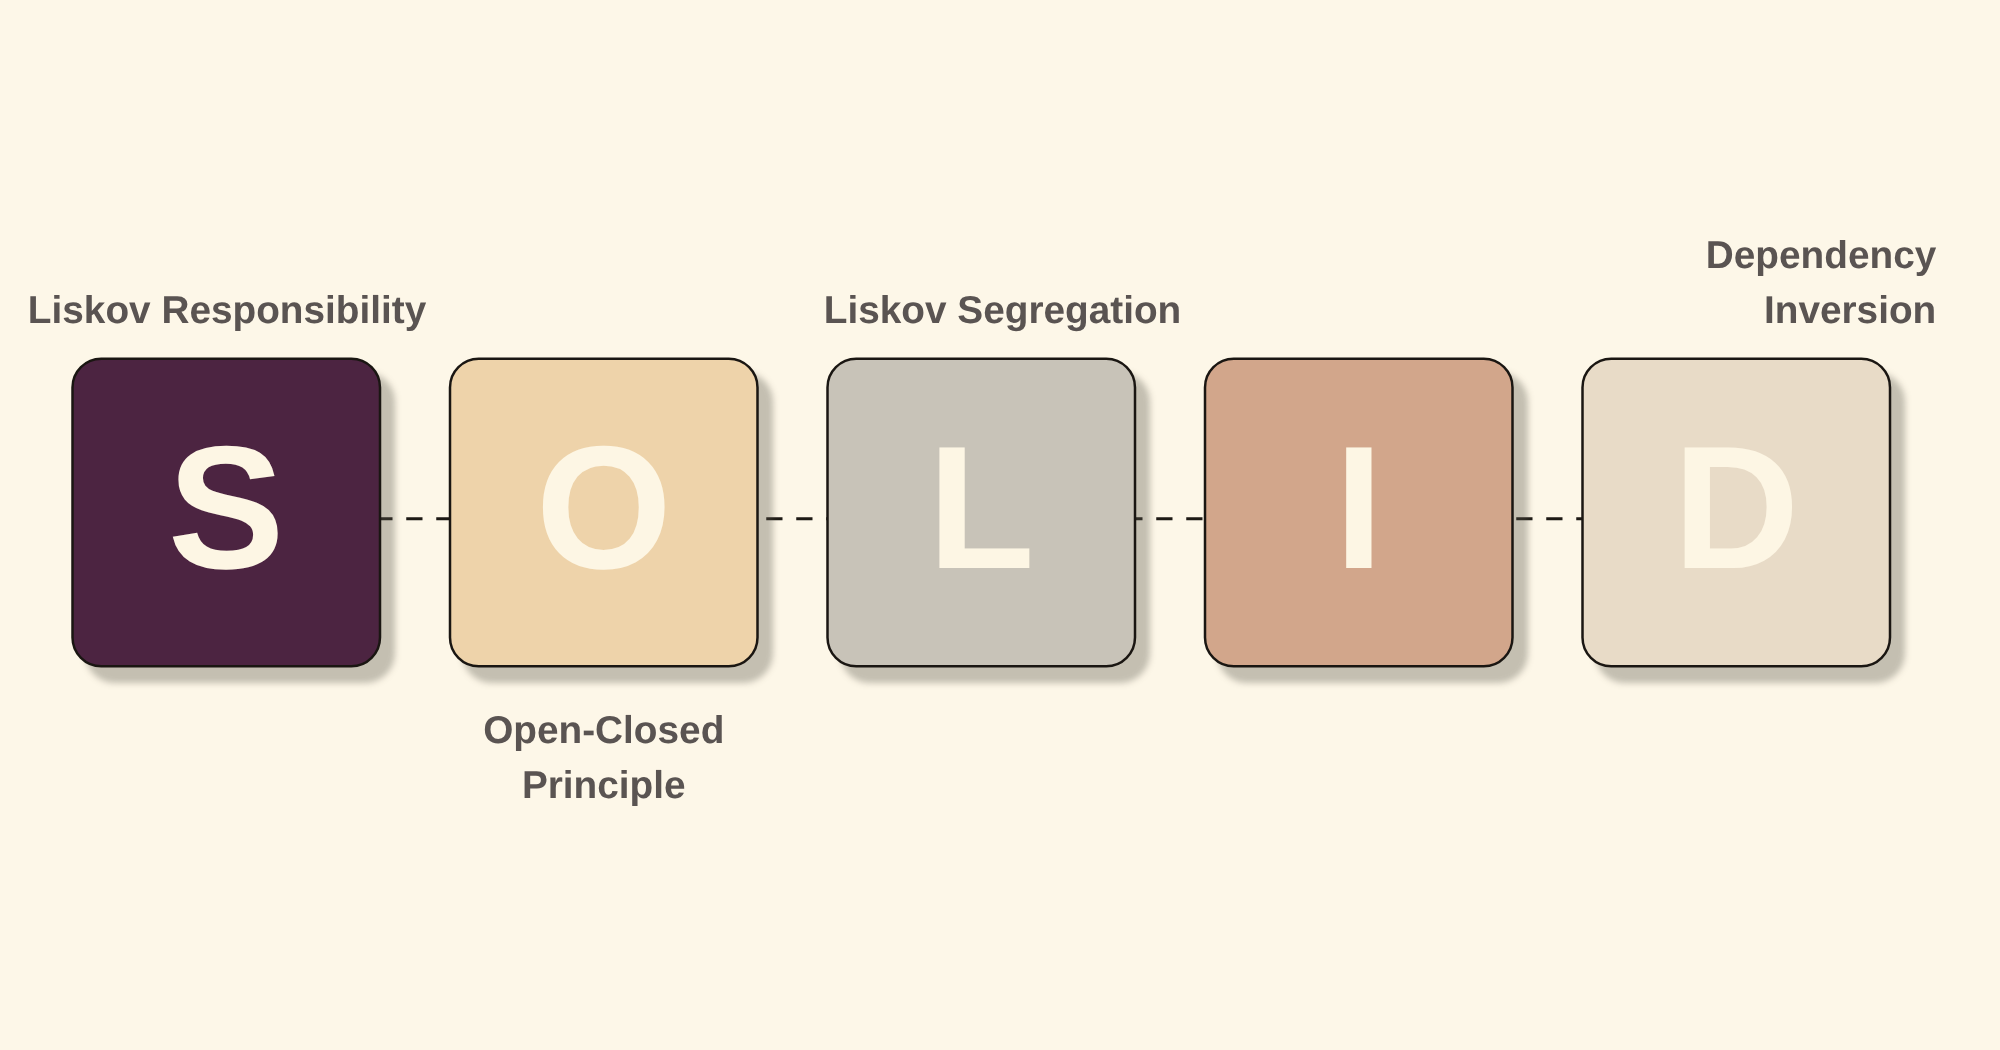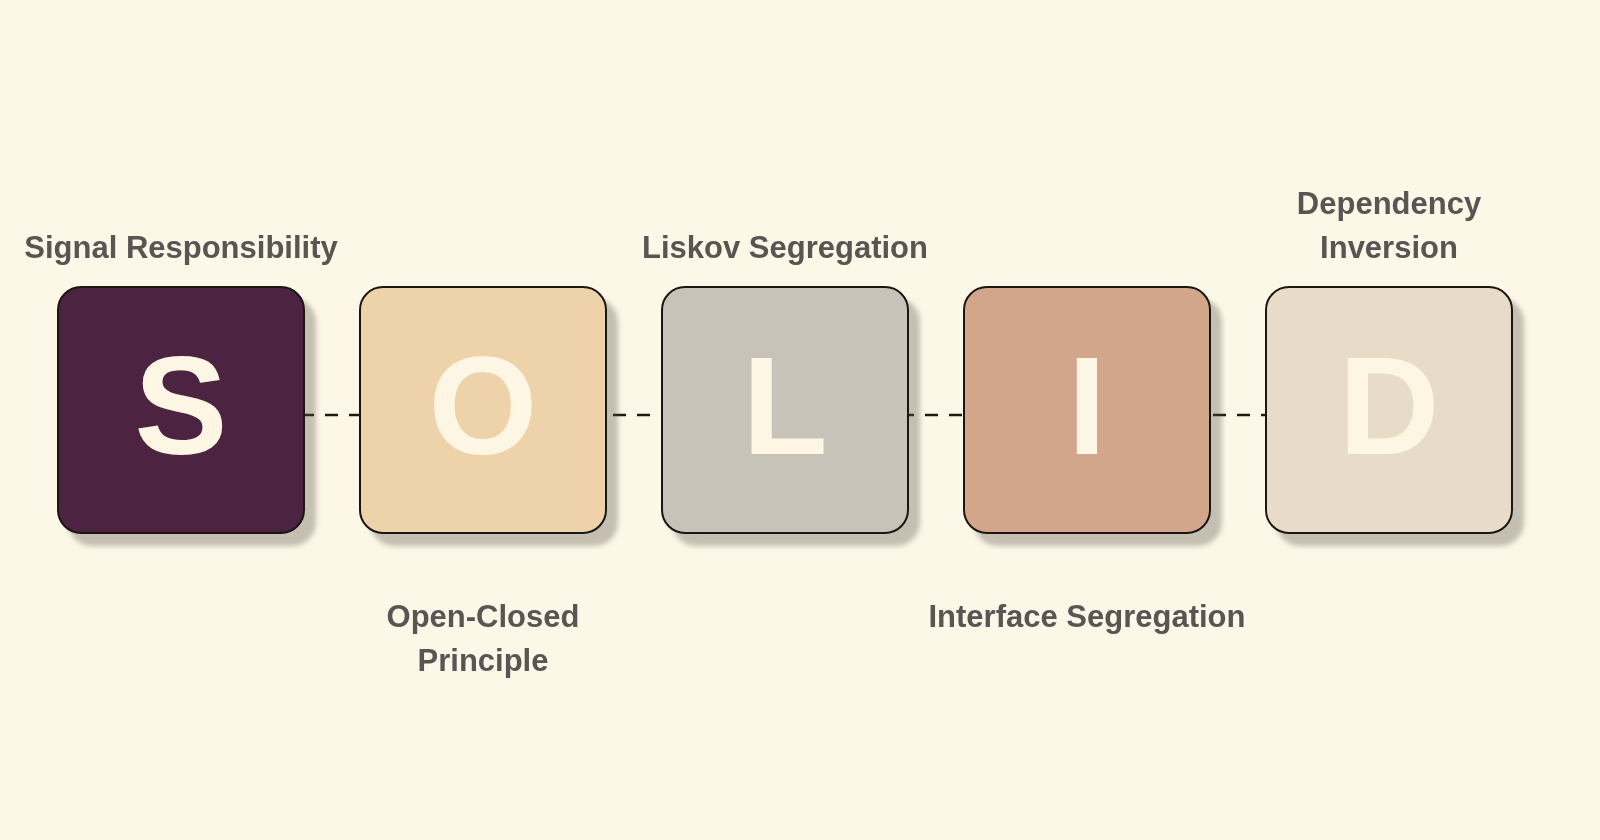--- a/index.html
+++ b/index.html
@@ -61,39 +61,39 @@
     transform: translateX(-50%);
     width: 320px;
     text-align: center;
     font-size: 31px;
     font-weight: bold;
     line-height: 44px;
     color: #5a5452;
   }
   .label.above {
     bottom: calc(100% + 16px);
+    text-align: right;
   }
   .label.below {
     top: calc(100% + 28px);
-    margin-top: 33px;
   }
 </style>
 </head>
 <body style="background: rgb(253, 247, 232);">
 
 <div class="canvas">
 
   <svg class="connector" width="1600" height="840" viewBox="0 0 1600 840">
     <line x1="181" y1="415" x2="1389" y2="415" stroke-width="2.5" stroke-dasharray="13 11" stroke="#1c1914"></line>
   </svg>
 
   <div class="row">
 
     <div class="col">
-      <div class="label above">Signal Responsibility</div>
+      <div class="label above">Liskov Responsibility</div>
       <div class="tile" style="background-color: rgb(76, 36, 65);">
         <span class="letter">S</span>
       </div>
     </div>
 
     <div class="col">
       <div class="tile" style="background-color: rgb(238, 211, 170);">
         <span class="letter">O</span>
       </div>
       <div class="label below">Open-Closed Principle</div>
@@ -103,21 +103,20 @@
       <div class="label above">Liskov Segregation</div>
       <div class="tile" style="background-color: rgb(200, 195, 184);">
         <span class="letter">L</span>
       </div>
     </div>
 
     <div class="col">
       <div class="tile" style="background-color: rgb(210, 166, 139);">
         <span class="letter">I</span>
       </div>
-      <div class="label below">Interface Segregation</div>
     </div>
 
     <div class="col">
       <div class="label above">Dependency Inversion</div>
       <div class="tile" style="background-color: rgb(232, 219, 199);">
         <span class="letter">D</span>
       </div>
     </div>
 
   </div>

